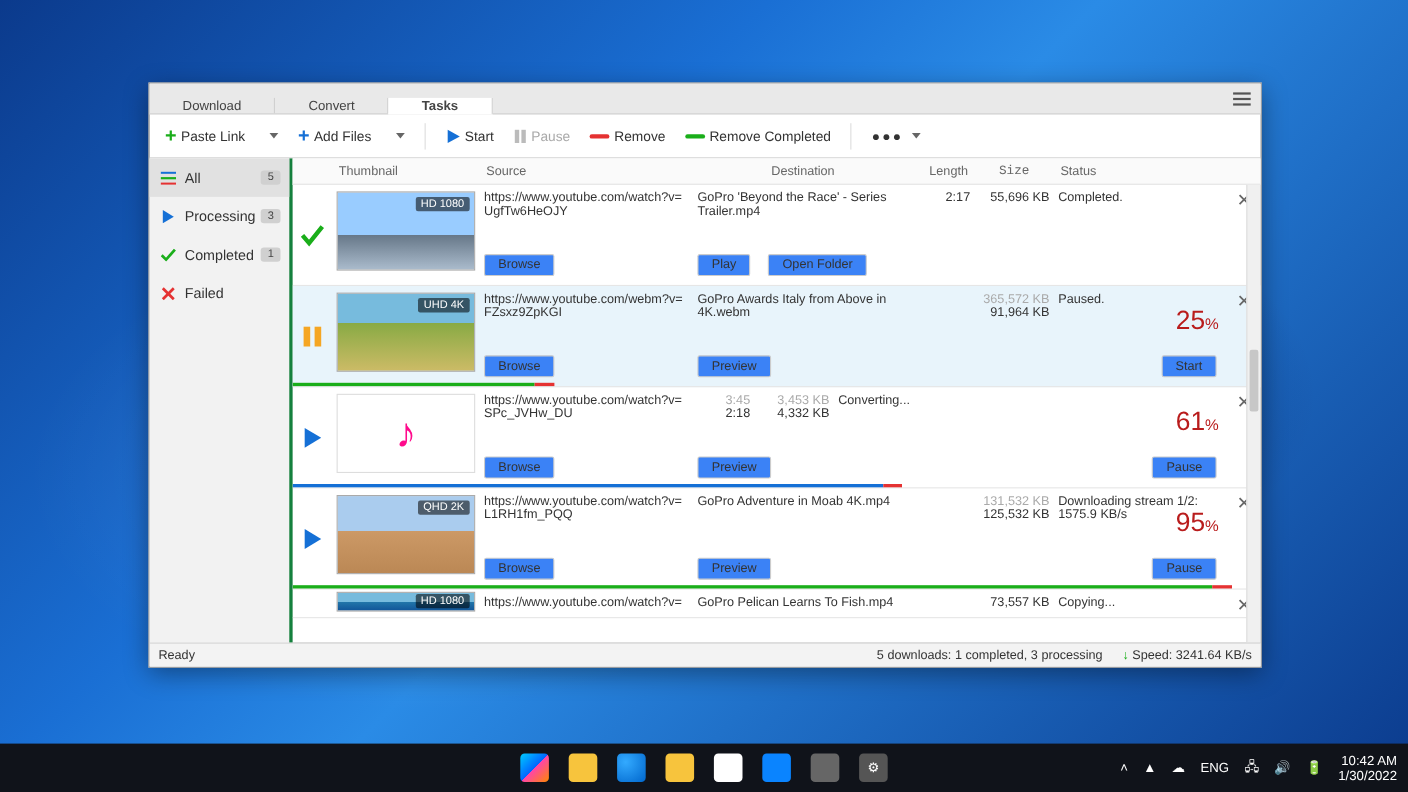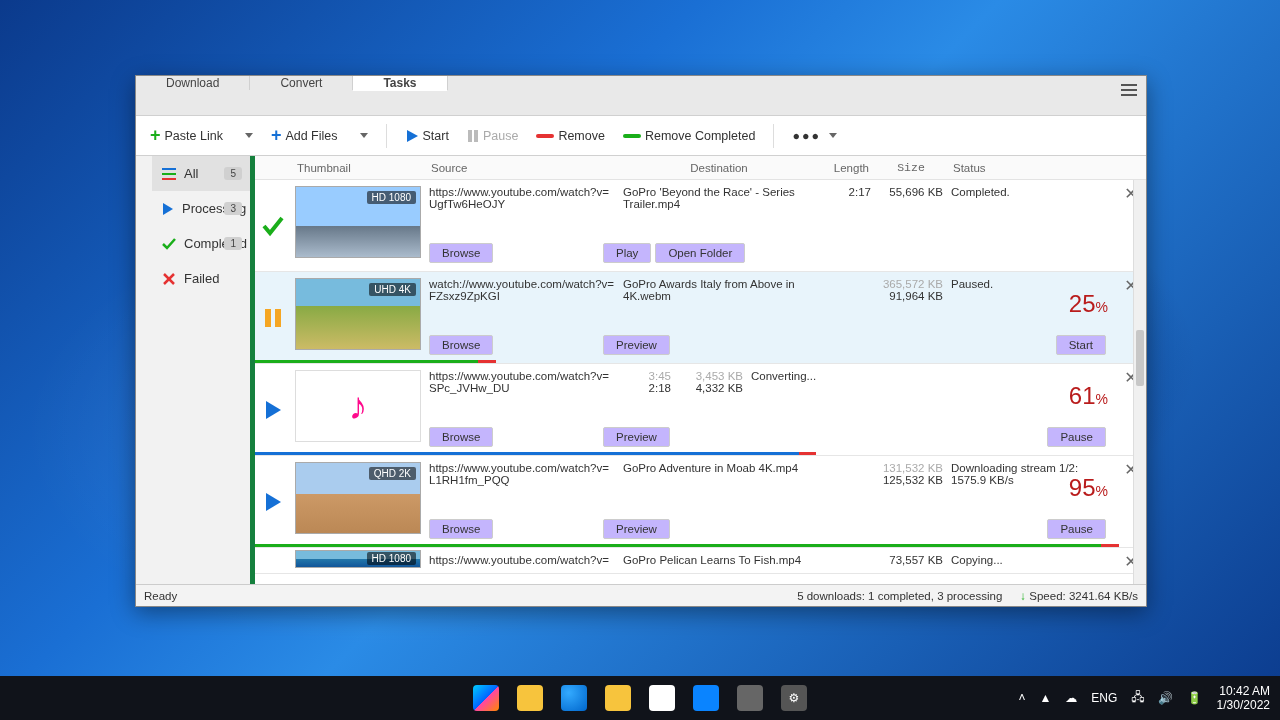--- a/index.html
+++ b/index.html
@@ -16,38 +16,38 @@
 .tb-edge{ background:radial-gradient(circle at 30% 30%,#3af,#06c);}
 .tb-folder{ background:#f7c43d;}
 .tb-store{ background:#fff; color:#06c; font-weight:bold;}
 .tb-mail{ background:#0a84ff;}
 .tb-paint{ background:#666;}
 .tb-settings{ background:#555;}
 .taskbar .tray{ position:absolute; right:10px; display:flex; align-items:center; gap:14px;}
 .tray .clock{ text-align:right; line-height:1.2; }
 
 .window{ position:absolute; left:135px; top:75px; width:1012px; height:532px; background:#fff; border:1px solid #888; box-shadow:0 6px 22px rgba(0,0,0,.4); display:flex; flex-direction:column; }
-.tabbar{ height:40px; background:#e9e9e9; border-bottom:1px solid #d0d0d0; display:flex; align-items:flex-start; position:relative;}
+.tabbar{ height:28px; background:#e9e9e9; border-bottom:1px solid #d0d0d0; display:flex; align-items:flex-end; position:relative;}
 .tab{ padding:0 30px; font-size:12px; color:#444; display:flex; align-items:center; border-right:1px solid #d0d0d0;}
 .tab.active{ background:#fff; border-bottom:1px solid #fff; margin-bottom:-1px;font-weight:bold;}
 .hamburger{ position:absolute; right:6px; top:3px; width:22px; height:22px; display:flex; flex-direction:column; justify-content:center; gap:3px; align-items:center;}
 .hamburger span{ display:block; width:16px; height:2px; background:#555;}
 .toolbar{ height:40px; border-bottom:1px solid #d0d0d0; display:flex; align-items:center; padding:0 8px; gap:6px; font-size:12.5px;}
 .tbbtn{ display:flex; align-items:center; gap:4px; padding:4px 6px; color:#333;}
 .tbbtn.disabled{ color:#aaa;}
 .sep{ width:1px; height:24px; background:#ddd; margin:0 6px;}
 .caret{ width:0;height:0;border-left:4px solid transparent;border-right:4px solid transparent;border-top:5px solid #666; margin-left:4px;}
 .plus-g{ color:#1aae1a; font-weight:bold; font-size:18px;}
 .plus-b{ color:#1570d6; font-weight:bold; font-size:18px;}
 .bar-red{ width:18px; height:4px; background:#e53232; border-radius:2px;}
 .bar-grn{ width:18px; height:4px; background:#1aae1a; border-radius:2px;}
 .dots{ letter-spacing:2px; font-weight:bold;}
 
 .body{ flex:1; display:flex; min-height:0; position:relative;}
-.sidebar{ width:119px; background:#f2f2f2; border-right:5px solid #15803d; font-size:13px; color:#333;padding-left:16px;}
+.sidebar{ width:130px; background:#f2f2f2; border-right:3px solid #15803d; font-size:13px; color:#333;}
 .sb-item{ display:flex; align-items:center; gap:8px; padding:10px 10px; position:relative;}
 .sb-item.active{ background:#e1e1e1;}
 .sb-count{ position:absolute; right:8px; background:#d0d0d0; color:#444; font-size:10px; padding:1px 6px; border-radius:3px;}
 .sb-icn{ width:14px; display:flex; justify-content:center;}
 
 .listwrap{ flex:1; display:flex; flex-direction:column; min-width:0;}
 .colhdr{ height:24px; background:#fafafa; border-bottom:1px solid #e3e3e3; display:flex; align-items:center; font-size:11.5px; color:#666;}
 .colhdr > div{ padding:0 6px;}
 .c-state{width:36px;}
 .c-thumb{width:134px;}
@@ -67,23 +67,23 @@
 .music-note{ color:#ff0a8c; font-size:38px;}
 .row .src{ width:194px; font-size:11.5px; color:#333; padding:6px 4px; word-break:break-all;}
 .row .dest{ width:200px; font-size:11.5px; color:#333; padding:6px 4px;}
 .row .len{ width:56px; font-size:11.5px; color:#333; text-align:right; padding:6px 4px;}
 .row .size{ width:72px; font-size:11.5px; color:#333; text-align:right; padding:6px 4px;}
 .row .status{ flex:1; font-size:11.5px; color:#333; padding:6px 4px; position:relative;}
 .row .close{ width:30px; text-align:center; padding-top:4px;}
 .dim{ color:#aaa;}
 .pct{ position:absolute; right:8px; top:18px; font-size:24px; color:#b91c1c;}
 .pct small{font-size:14px;}
-.minibtn{ display:inline-block; background:#c4b5fd; border:1px solid #ccc; padding:3px 12px; font-size:11.5px; color:#333; border-radius:2px; margin-top:8px;}
+.minibtn{ display:inline-block; background:#3b82f6; border:1px solid #ccc; padding:3px 12px; font-size:11.5px; color:#333; border-radius:2px; margin-top:8px;}
 .row-btns-src{ position:absolute; left:174px; bottom:8px;}
-.row-btns-dest{ position:absolute; left:348px; bottom:8px; display:flex; gap:4px;}
+.row-btns-dest{ position:absolute; left:368px; bottom:8px; display:flex; gap:16px;}
 .row-btns-stat{ position:absolute; right:40px; bottom:8px;}
 .progress{ position:absolute; left:0; right:0; bottom:0; height:3px; background:transparent;}
 .progress .seg{ position:absolute; top:0; bottom:0;}
 .closex{ font-size:16px; color:#666; cursor:pointer;}
 .scrollbar{ position:absolute; right:0; top:0; bottom:0; width:13px; background:#f0f0f0; border-left:1px solid #ddd;}
 .scrollbar .thumbbar{ position:absolute; left:2px; right:2px; top:150px; height:56px; background:#c7c7c7; border-radius:2px;}
 
 .statusbar{ height:22px; border-top:1px solid #ccc; background:#f3f3f3; display:flex; align-items:center; font-size:11.5px; color:#333; padding:0 8px; gap:18px;}
 .statusbar .spacer{flex:1;}
 .dn-arrow{ color:#1aae1a; font-weight:bold;}
@@ -239,21 +239,21 @@
               <svg width="20" height="22">
                 <rect x="2" y="2" width="6" height="18" fill="#f5a623"></rect>
                 <rect x="12" y="2" width="6" height="18" fill="#f5a623"></rect>
               </svg>
             </div>
           <div class="thumb">
               <div class="thumb-box th-field">
                 <span class="thumb-badge">UHD 4K</span>
               </div>
             </div>
-          <div class="src">watch://www.youtube.com/watch?v=FZsxz9ZpKGI</div>
+          <div class="src">https://www.youtube.com/webm?v=FZsxz9ZpKGI</div>
           <div class="dest">GoPro Awards  Italy from Above in 4K.webm</div>
           <div class="len"></div>
           <div class="size">
               <div class="dim">365,572 KB</div>
               <div>91,964 KB</div>
             </div>
           <div class="status"><span>Paused.</span><div class="pct"><span>25</span><small>%</small></div></div>
           <div class="close"><span class="closex">✕</span></div>
           <div class="row-btns-src"><span class="minibtn">Browse</span></div>
           <div class="row-btns-dest">

